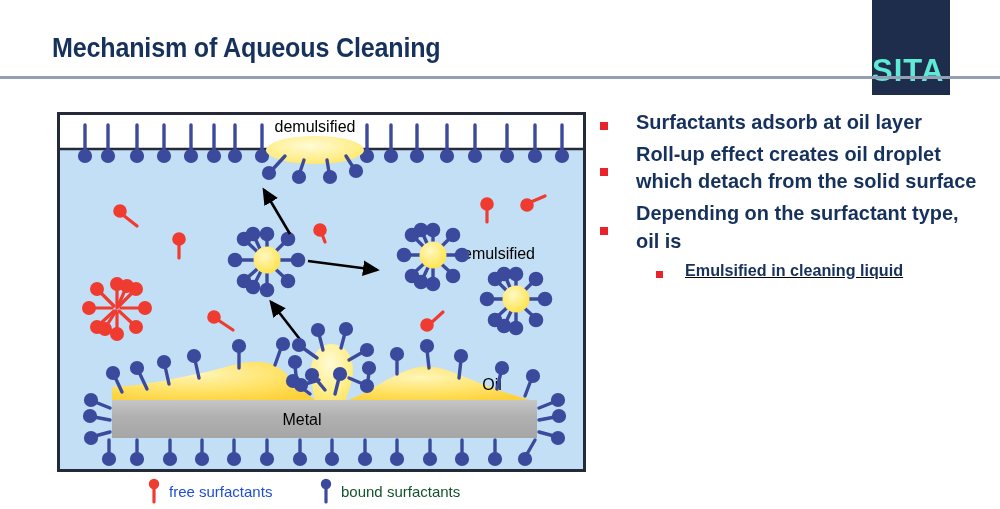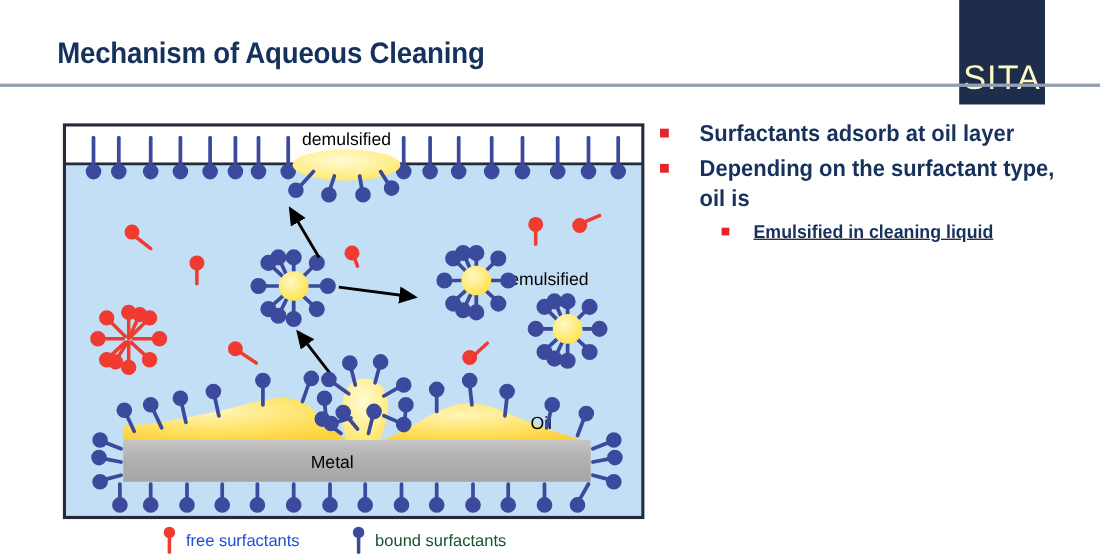--- a/index.html
+++ b/index.html
@@ -20,26 +20,26 @@
   #logo-box {
     position: absolute;
     left: 872px; top: 0px;
     width: 78px; height: 95px;
     background: #1f2d4d;
   }
   #logo-text {
     position: absolute;
     left: 0; right: 0;
     bottom: 9px;
-    text-align: center;
-    color: #fef9c3;
+    text-align: left;
+    color: #5eead4;
     font-family: "Liberation Sans", sans-serif;
     font-size: 31px;
     letter-spacing: 1px;
-    font-weight: 400;
+    font-weight: 700;
     line-height: 1;
   }
   #title {
     position: absolute;
     left: 52px; top: 33px;
     color: #16315c;
     font-family: "Liberation Sans", sans-serif;
     font-weight: bold;
     font-size: 27px;
     letter-spacing: -0.2px;
@@ -55,21 +55,21 @@
   }
 
   
   #bullets {
     position: absolute;
     left: 600px; top: 108px;
     width: 395px;
   }
   .bullet-row {
     display: flex;
-    align-items: flex-start;
+    align-items: center;
     margin-bottom: 4px;
   }
   .bullet-row.sub { margin-left: 56px; margin-bottom: 1px; text-decoration: underline; }
   .marker {
     flex: 0 0 auto;
     width: 8px; height: 8px;
     background: #e8242a;
     margin-top: 9px;
     margin-right: 28px;
   }
@@ -123,20 +123,24 @@
     <div id="logo-text">SITA</div>
   </div>
 
   <div id="title">Mechanism of Aqueous Cleaning</div>
   <div id="header-rule"></div>
 
   <div id="bullets">
     <div class="bullet-row">
       <div class="marker"></div>
       <div class="btext">Surfactants adsorb at oil layer</div>
+    </div>
+    <div class="bullet-row">
+      <div class="marker"></div>
+      <div class="btext">Roll-up effect creates oil droplet which detach from the solid surface</div>
     </div>
     <div class="bullet-row">
       <div class="marker"></div>
       <div class="btext">Depending on the surfactant type, oil is</div>
     </div>
     <div class="bullet-row sub">
       <div class="marker"></div>
       <div class="btext">Emulsified in cleaning liquid</div>
     </div>
   </div>

